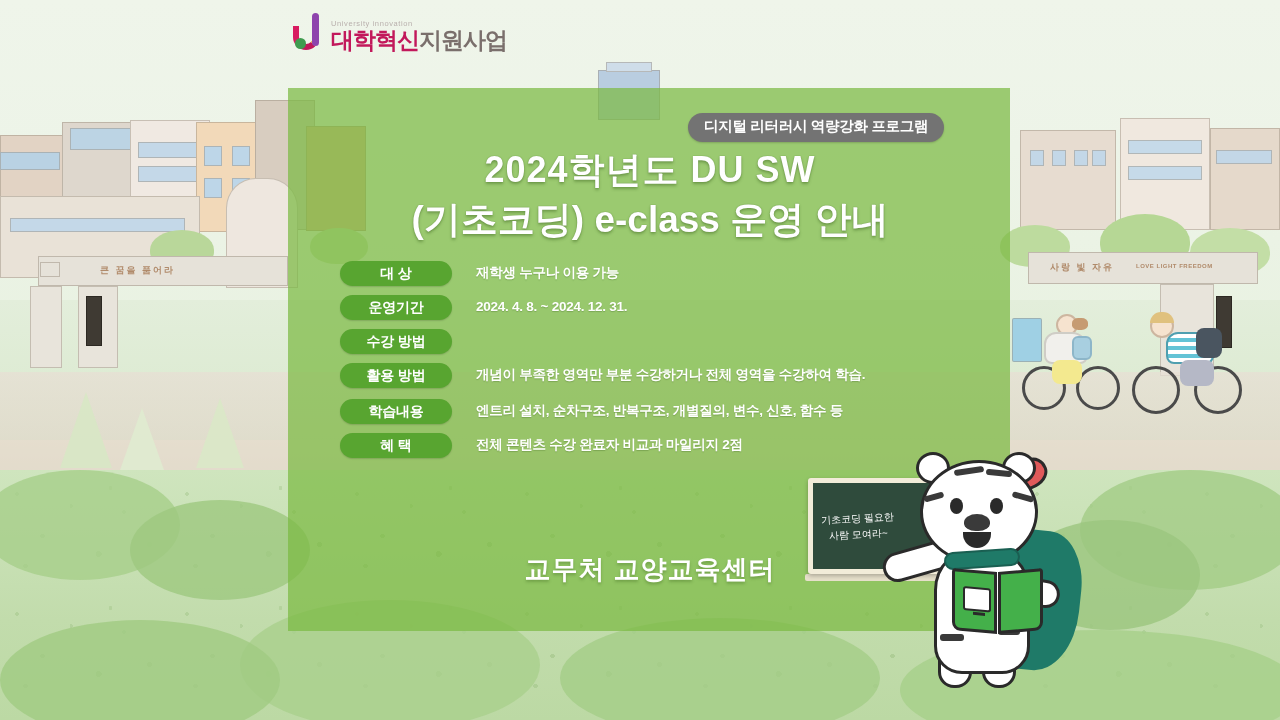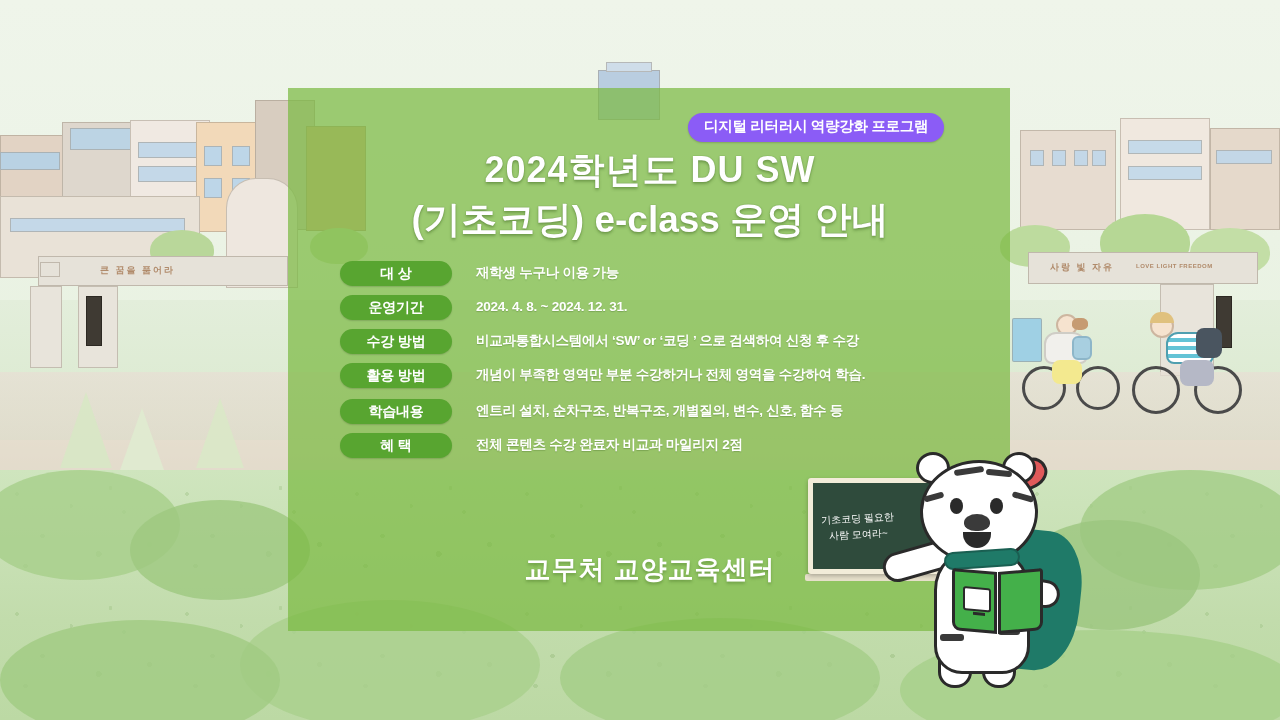--- a/index.html
+++ b/index.html
@@ -134,21 +134,21 @@
     font-size: 23px; font-weight: 800; letter-spacing: -1px;
     white-space: nowrap;
   }
   .logo-main .a { color: #c2185b; }
   .logo-main .b { color: #7a6f6c; }
 
   
   .badge {
     position: absolute; left: 688px; top: 113px;
     padding: 4px 16px 6px;
-    background: #8b5cf6;
+    background: #737373;
     border-radius: 16px;
     color: #ffffff; font-size: 14.5px; font-weight: bold;
     letter-spacing: -.3px; white-space: nowrap;
     box-shadow: 0 1px 2px rgba(0,0,0,.18);
   }
 
   
   .title {
     position: absolute; left: 310px; top: 146px; width: 680px;
     text-align: center;
@@ -406,20 +406,32 @@
     <div class="shrub" style="left:-20px;top:470px;width:200px;height:110px;background:#a6ce8a;"></div>
     <div class="shrub" style="left:130px;top:500px;width:180px;height:100px;background:#9ec880;"></div>
     <div class="shrub" style="left:1080px;top:470px;width:220px;height:120px;background:#a3cc86;"></div>
     <div class="shrub" style="left:1020px;top:520px;width:180px;height:110px;background:#9bc67e;"></div>
     <div class="shrub" style="left:240px;top:600px;width:300px;height:130px;background:#a9d08c;"></div>
     <div class="shrub" style="left:560px;top:618px;width:320px;height:120px;background:#a4cd87;"></div>
     <div class="shrub" style="left:0px;top:620px;width:280px;height:120px;background:#a0ca82;"></div>
     <div class="shrub" style="left:900px;top:630px;width:400px;height:120px;background:#a6cf89;"></div>
   </div>
 
+  <div class="logo">
+    <div class="logo-mark">
+      <div class="logo-u"></div>
+      <div class="logo-dot"></div>
+      <div class="logo-jdot"></div>
+      <div class="logo-j"></div>
+    </div>
+    <div class="logo-text">
+      <div class="logo-sub">University innovation</div>
+      <div class="logo-main"><span class="a">대학혁신</span><span class="b">지원사업</span></div>
+    </div>
+  </div>
 
   <div class="panel"></div>
 
   <div class="badge">디지털 리터러시 역량강화 프로그램</div>
 
   <div class="title">
     <div class="l1">2024학년도 DU SW</div>
     <div class="l2">(기초코딩) e-class 운영 안내</div>
   </div>
 
@@ -434,23 +446,20 @@
 
     <div class="row">
       <div class="pill">운영기간</div>
       <div class="val">
         <span class="line">2024. 4. 8. ~ 2024. 12. 31.</span>
       </div>
     </div>
 
     <div class="row">
       <div class="pill">수강 방법</div>
-      <div class="val">
-        <span class="line">비교과통합시스템에서 ‘SW’ or ‘코딩 ’ 으로 검색하여 신청 후 수강</span>
-      </div>
     </div>
 
     <div class="row tall">
       <div class="pill">활용 방법</div>
       <div class="val">
         <span class="line">개념이 부족한 영역만 부분 수강하거나 전체 영역을 수강하여 학습.</span>
       </div>
     </div>
 
     <div class="row">

